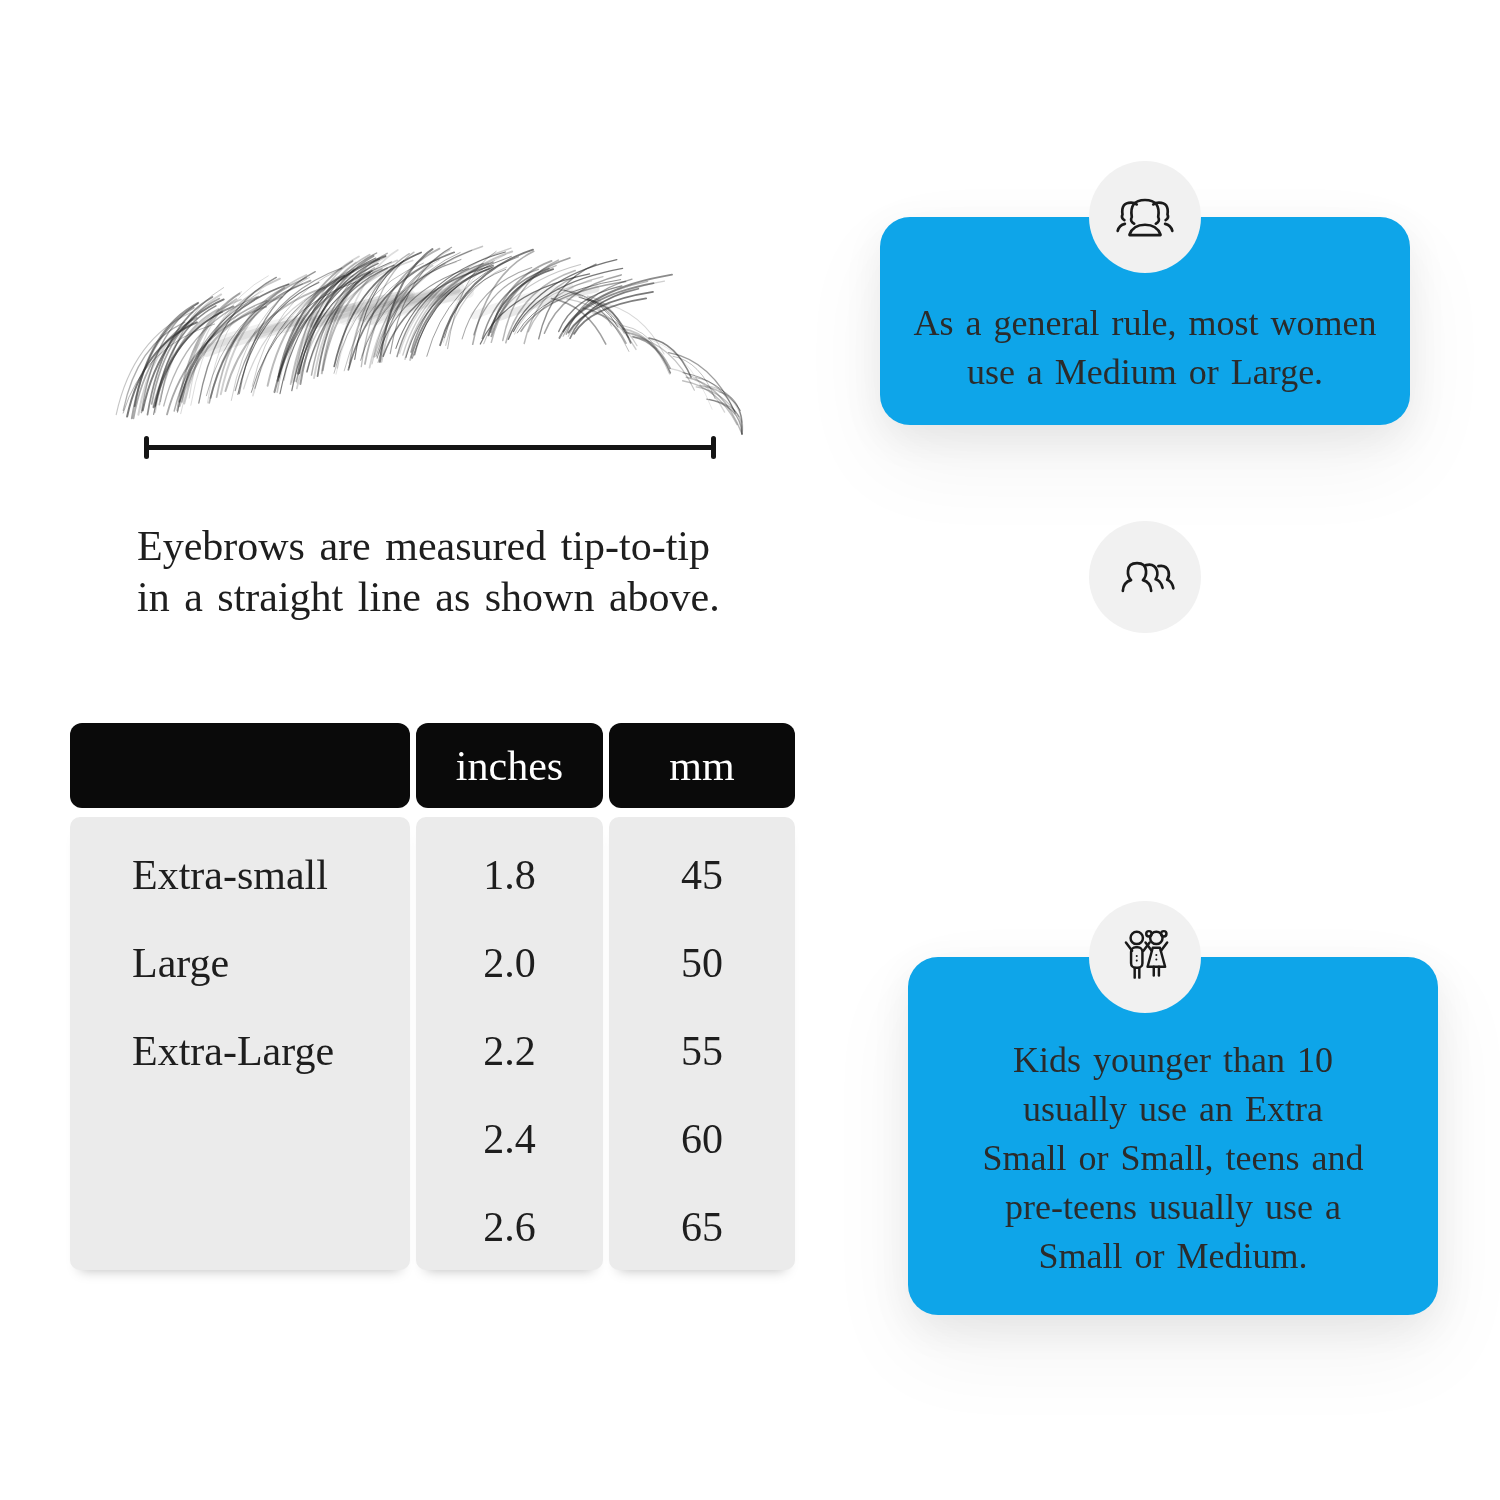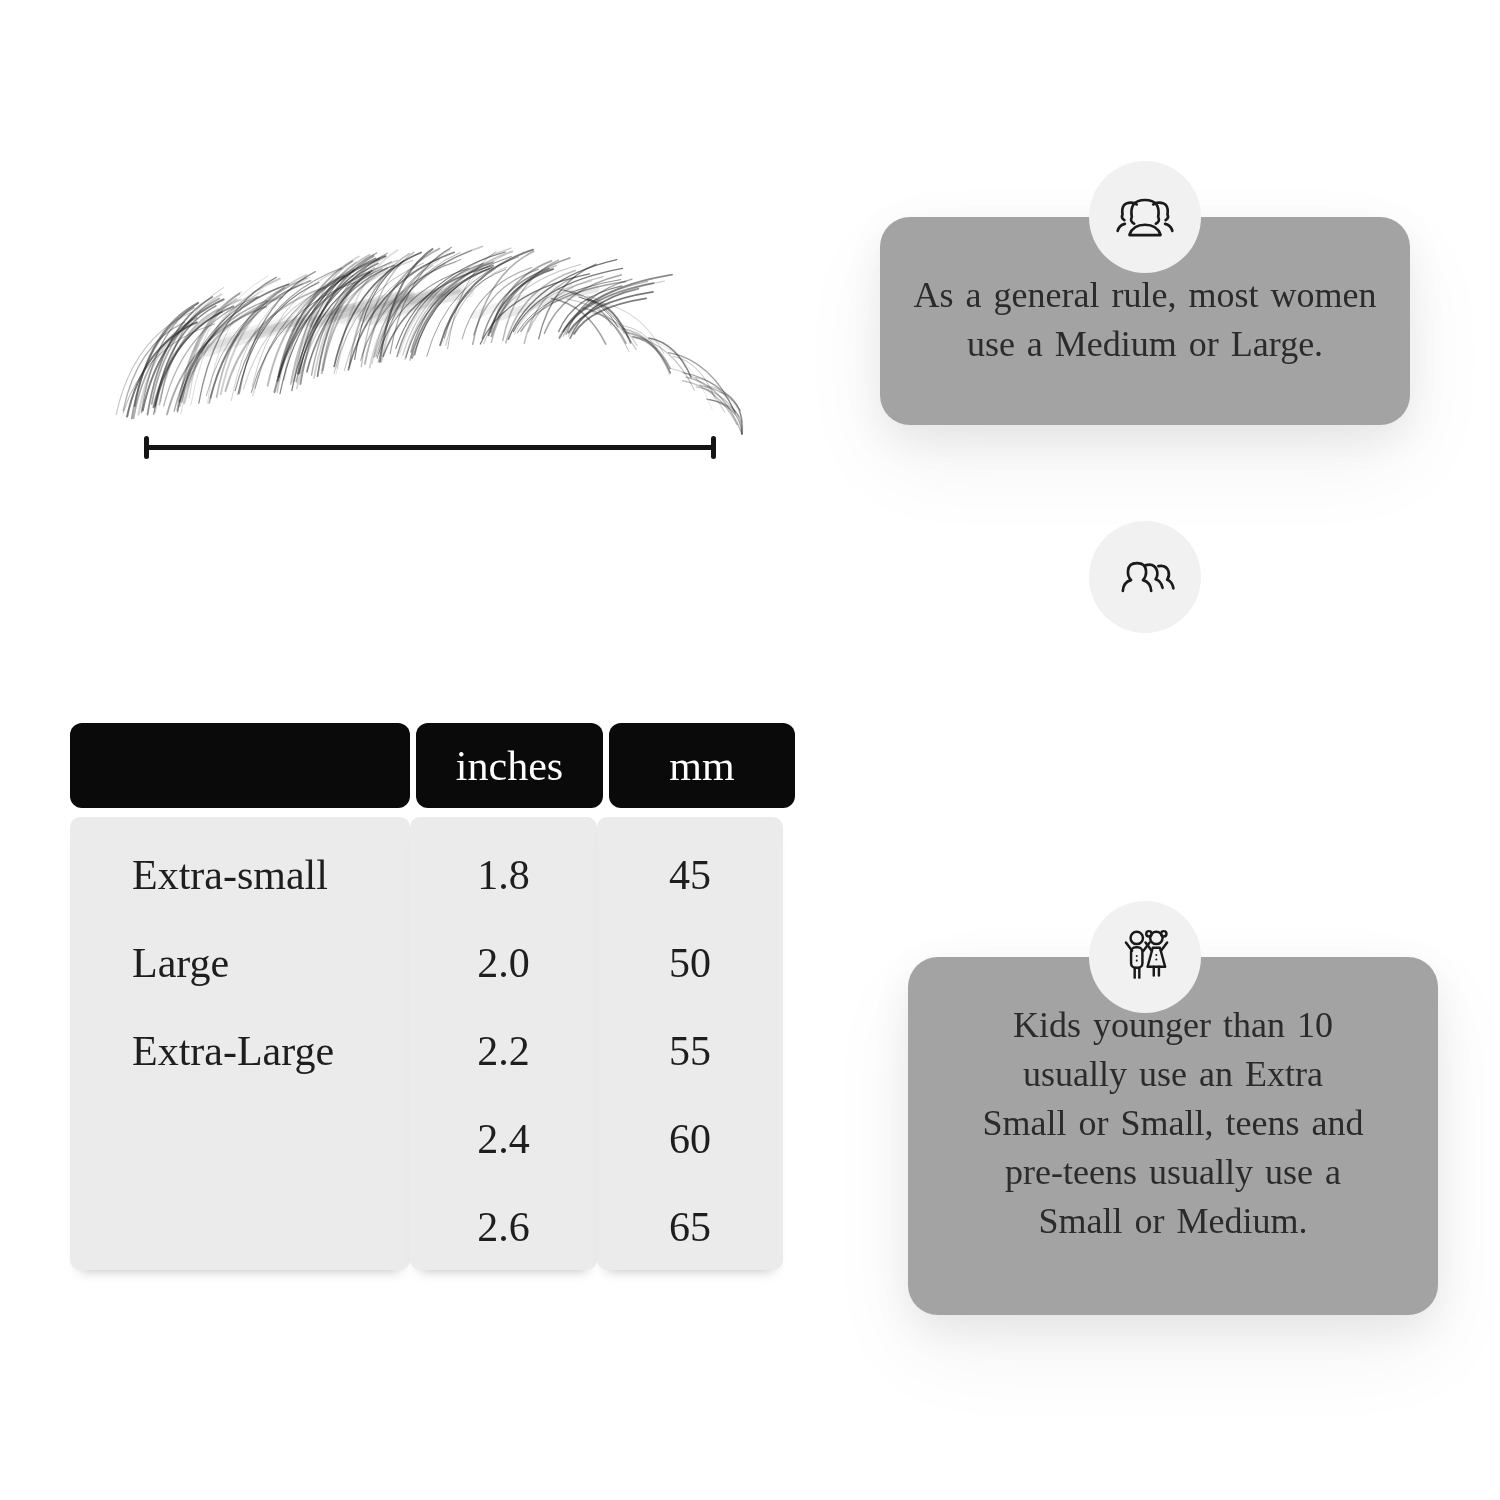--- a/index.html
+++ b/index.html
@@ -13,30 +13,30 @@
   .measure-line{position:absolute;left:145px;top:445px;width:570px;height:5px;background:#141414;border-radius:2px;}
   .measure-cap{position:absolute;top:-9px;width:5px;height:23px;background:#141414;border-radius:2.5px;}
   .cap-left{left:-1px;}
   .cap-right{right:-1px;}
   
   .caption{position:absolute;left:137px;top:521px;font-size:42px;line-height:51px;color:#1e1e1e;word-spacing:4px;white-space:nowrap;}
   
   .size-table{position:absolute;left:70px;top:723px;width:726px;}
   .thead{display:grid;grid-template-columns:340px 187px 186px;column-gap:6px;margin-bottom:9px;}
   .th{height:85px;background:#0a0a0a;border-radius:12px;color:#ffffff;display:flex;align-items:center;justify-content:center;font-size:42px;}
-  .tbody{display:grid;grid-template-columns:340px 187px 186px;}
+  .tbody{display:grid;grid-template-columns:340px 187px 186px;column-gap:6px;}
   .tcol{height:453px;background:#ebebeb;border-radius:10px;padding-top:14px;box-sizing:border-box;
         box-shadow:0 10px 12px -10px rgba(0,0,0,0.28);}
   .cell{height:88px;display:flex;align-items:center;font-size:42px;color:#1e1e1e;}
   .col-labels .cell{padding-left:62px;}
   .col-num .cell{justify-content:center;}
   
-  .card{position:absolute;left:880px;width:530px;background:#a3a3a3;border-radius:30px;box-sizing:border-box;
+  .card{position:absolute;left:880px;width:530px;background:#0ea5e9;border-radius:30px;box-sizing:border-box;
         box-shadow:0 14px 40px rgba(0,0,0,0.07),0 36px 90px rgba(0,0,0,0.055);
-        display:flex;flex-direction:column;font-family:Liberation Serif, serif;}
+        display:flex;flex-direction:column;justify-content:center;font-family:Liberation Serif, serif;}
   .card-women{top:217px;height:208px;padding-top:54px;}
   .card-men{top:577px;height:213px;padding-top:48px;}
   .card-kids{top:957px;height:358px;padding-top:44px;margin-left:28px;}
   .card-text{text-align:center;font-size:36px;line-height:49px;color:#2b2b2b;word-spacing:3px;}
   
   .icon-circle{position:absolute;left:1089px;width:112px;height:112px;border-radius:50%;background:#f1f1f1;
                display:flex;align-items:center;justify-content:center;}
   .circle-women{top:161px;}
   .circle-men{top:521px;}
   .circle-kids{top:901px;}
@@ -240,20 +240,24 @@
       <path d="M296.8 388.5 Q318.9 292.4 397.3 260.3" stroke="rgba(40,40,40,0.216)" stroke-width="1.66" fill="none" stroke-linecap="round"></path>
       <path d="M633.0 337.1 Q657.2 341.5 670.4 372.7" stroke="rgba(40,40,40,0.466)" stroke-width="1.48" fill="none" stroke-linecap="round"></path>
       <path d="M361.6 356.1 Q382.4 285.5 456.3 261.9" stroke="rgba(40,40,40,0.189)" stroke-width="1.05" fill="none" stroke-linecap="round"></path>
     </svg>
 
   <div class="measure-line">
     <div class="measure-cap cap-left"></div>
     <div class="measure-cap cap-right"></div>
   </div>
 
+  <div class="caption">
+    <div>Eyebrows are measured tip-to-tip</div>
+    <div>in a straight line as shown above.</div>
+  </div>
 
   <div class="size-table">
     <div class="thead">
       <div class="th"></div>
       <div class="th">inches</div>
       <div class="th">mm</div>
     </div>
     <div class="tbody">
       <div class="tcol col-labels">
         <div class="cell">Extra-small</div>

